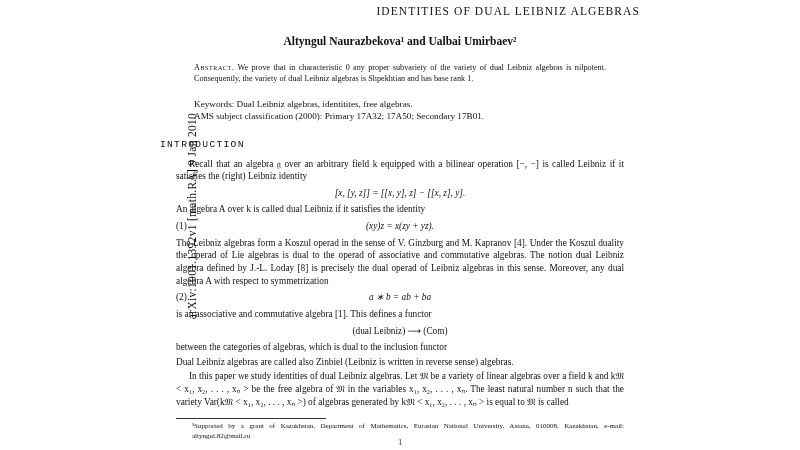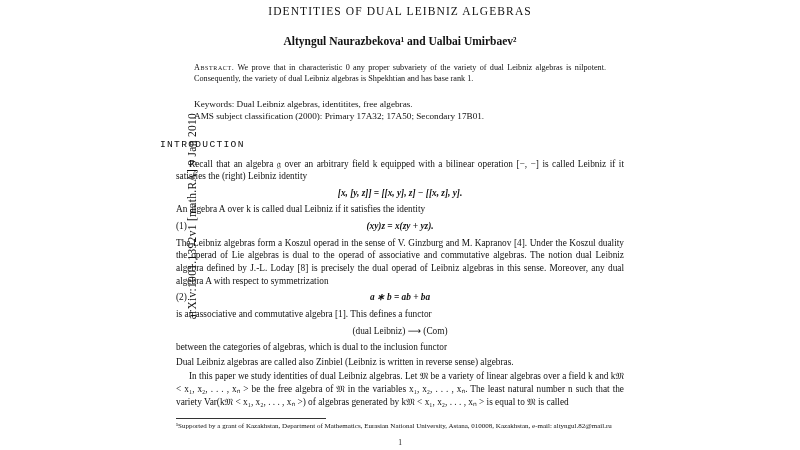--- a/index.html
+++ b/index.html
@@ -35,21 +35,21 @@
     transform: rotate(-90deg);
     transform-origin: center center;
     font-family: "Liberation Serif", serif;
     font-size: 11.5px;
     letter-spacing: 0.3px;
     color: #111;
     text-align: center;
     white-space: nowrap;
   }
   .title {
-    text-align: center;
+    text-align: right;
     font-size: 11.5px;
     letter-spacing: 1.1px;
     margin: 5px 0 0 0;
     font-variant: small-caps;
     text-transform: uppercase;
   }
   .authors {
     text-align: center;
     font-size: 11.5px;
     font-weight: bold;
@@ -95,33 +95,33 @@
     display: block;
     text-align: center;
     margin: 4px 0 4px 0;
     font-size: 9.3px;
   }
   .eq-num .num {
     position: absolute;
     left: 0;
     font-style: normal;
   }
-  .eq-num .expr { font-style: italic; font-weight: bold; }
+  .eq-num .expr { font-style: italic; }
   .footnote-rule {
     margin: 10px 16px 3px 16px;
     border-top: 0.7px solid #333;
     width: 150px;
   }
   .footnotes {
     margin: 0 16px 0 16px;
     font-size: 7px;
     line-height: 1.35;
     text-align: justify;
   }
-  .footnotes p { margin: 0 0 1px 0; }
+  .footnotes p { margin: 0 0 1px 16px; }
   .pagenum {
     position: absolute;
     bottom: 3px;
     left: 0; right: 0;
     text-align: center;
     font-size: 7.5px;
   }
 </style>
 </head>
 <body>

